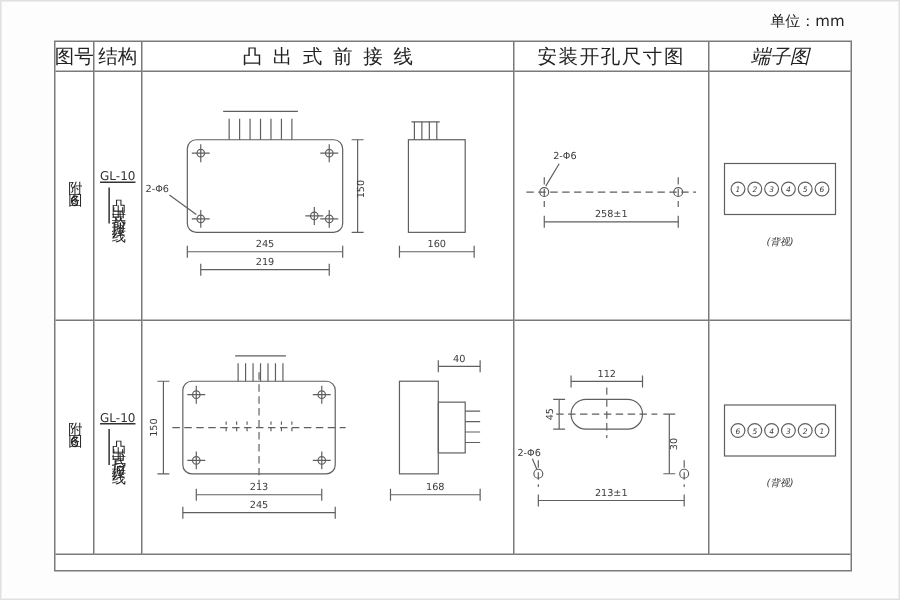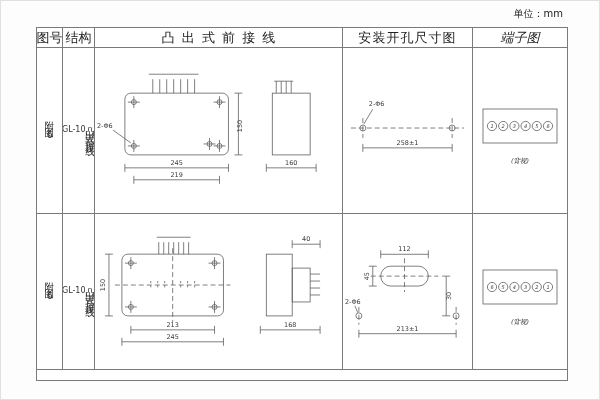--- a/index.html
+++ b/index.html
@@ -24,21 +24,21 @@
   .nbr { border-right:none;font-style:italic; }
   .nbb { border-bottom:none; }
   .hdr { font-size:13px; color:#222; white-space:nowrap; }
   .ls-wide { letter-spacing:0.55em; text-indent:0.55em; }
   .ls-sm { letter-spacing:0.08em; }
   .vtext {
     writing-mode:vertical-rl; text-orientation:upright;
     font-size:9.5px; color:#222; letter-spacing:4px; line-height:1;
   }
   .fig-vtext { letter-spacing:8px; }
-  .structure-cell { flex-direction:row; }
+  .structure-cell { flex-direction:column;text-decoration:underline; }
   .model { font-size:8px; margin-bottom:3px; white-space:nowrap; }
   .footer-strip { grid-column:1 / -1; }
   svg.d { display:block; }
   svg.d line, svg.d rect, svg.d circle, svg.d path {
     stroke:#5f5f5f; stroke-width:0.8; fill:none;
   }
   svg.d .cl { stroke-dasharray:5,3; }
   svg.d .hid { stroke-dasharray:2.2,2; }
   svg.d text {
     stroke:none; fill:#3a3a3a; font-size:6.5px;

